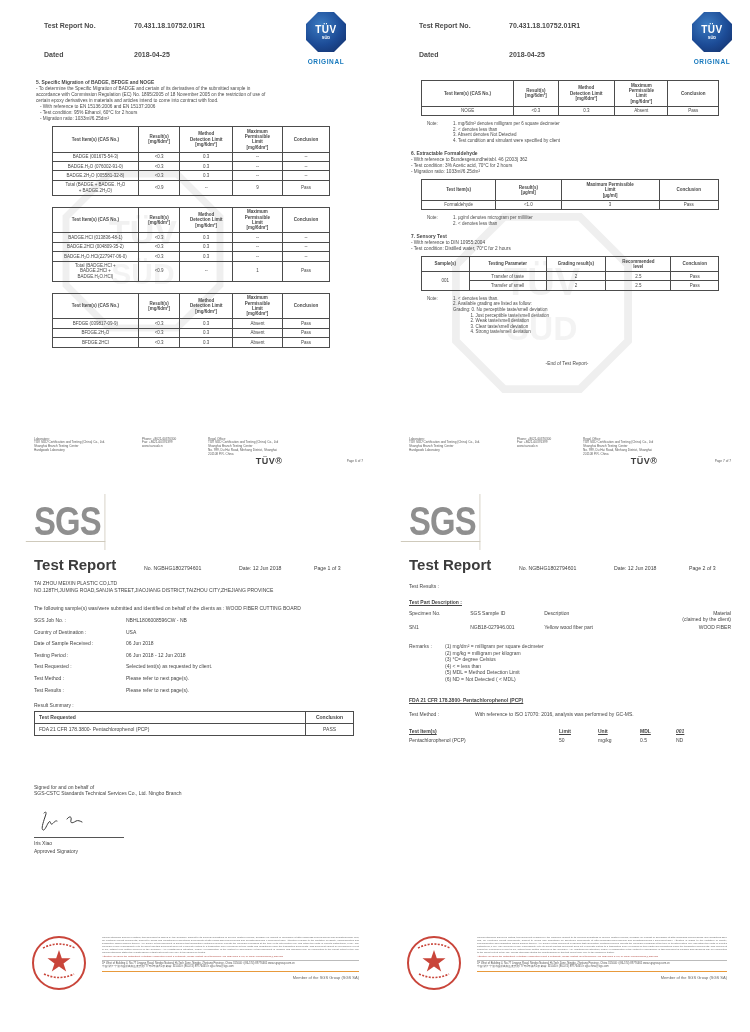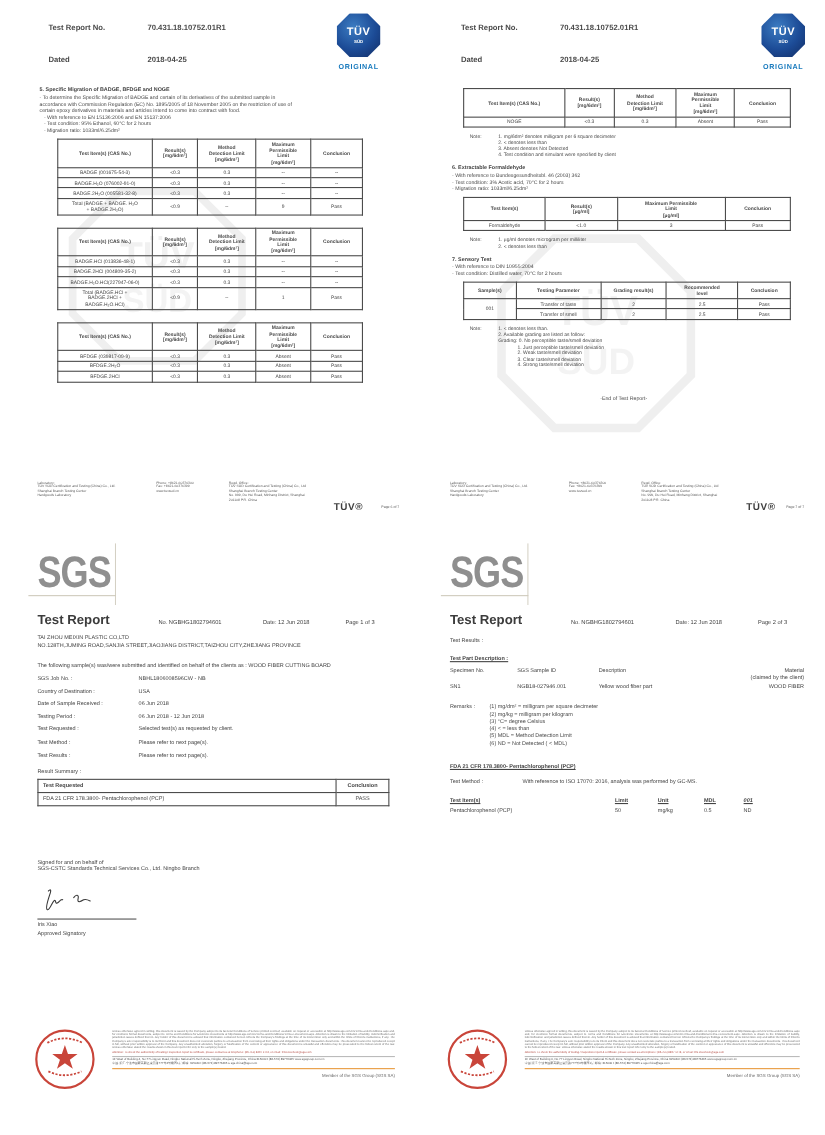--- a/index.html
+++ b/index.html
@@ -42,33 +42,33 @@
   .mig th:nth-child(5), .mig td:nth-child(5){width:17%;}
   .frm th:nth-child(1){width:25%;} .frm th:nth-child(2){width:22%;} .frm th:nth-child(3){width:33%;} .frm th:nth-child(4){width:20%;}
   .sen th:nth-child(1){width:16%;} .sen th:nth-child(2){width:26%;} .sen th:nth-child(3){width:20%;} .sen th:nth-child(4){width:22%;} .sen th:nth-child(5){width:16%;}
   .note { display:flex; margin:-6px 0 8px 16px; }
   .note-label { font-size:4.5px; color:#4a4a4a; width:26px; flex:none; }
   .note-text { font-size:4.5px; line-height:5.6px; color:#4a4a4a; }
   .end-line { text-align:center; font-size:4.8px; color:#4a4a4a; margin:26px 0 0 0; }
   .tuv-foot { position:absolute; left:24px; right:12px; bottom:22px; display:flex; font-size:3.1px; line-height:3.9px; color:#5a5a5a; z-index:1; }
   .tf-col1 { width:108px; } .tf-col2 { width:66px; } .tf-col3 { width:122px; }
   .tf-page { flex:1; text-align:right; align-self:flex-end; font-size:3.2px; }
-  .tuv-mark { text-align:right; font-size:9px; font-weight:bold; color:#3f3f3f; margin-top:3px; letter-spacing:.5px; }
+  .tuv-mark { text-align:center; font-size:9px; font-weight:bold; color:#3f3f3f; margin-top:3px; letter-spacing:.5px; }
   .wm { position:absolute; z-index:0; opacity:.55; }
   .wm-tl { left:48px; top:158px; }
   .wm-tr { left:62px; top:200px; }
 
   
   .sgs-head { position:relative; padding:12px 0 0 24px; }
   .sgs-logo { font-size:40px; font-weight:bold; color:#8f8f8f; letter-spacing:-1px;
      transform:scaleX(.82); transform-origin:left top; line-height:38px; display:inline-block; position:relative; }
   .sgs-logo::after { content:""; position:absolute; left:-10px; right:-6px; bottom:-2px; border-bottom:1px solid #cfcabc; }
   .sgs-logo::before { content:""; position:absolute; right:-6px; top:-8px; bottom:-10px; border-right:1px solid #cfcabc; }
   .sgs-titlerow { display:flex; align-items:baseline; margin:16px 0 0 0; }
-  .sgs-title { font-size:12px; font-weight:bold; color:#3c3c3c; width:110px; }
+  .sgs-title { font-size:15px; font-weight:bold; color:#3c3c3c; width:110px; }
   .sgs-no { font-size:5.2px; width:95px; }
   .sgs-date { font-size:5.2px; width:75px; }
   .sgs-page { font-size:5.2px; }
   .sgs-body { padding:0 20px 0 24px; font-size:5px; color:#444; }
   .addr { margin-top:7px; line-height:6.5px; font-size:5px; }
   .intro { margin-top:12px; line-height:6.5px; width:318px; }
   .frow { display:flex; margin-top:5.6px; }
   .flabel { width:92px; flex:none; }
   .fval { flex:1; }
   .rs-label { margin-top:9px; }

